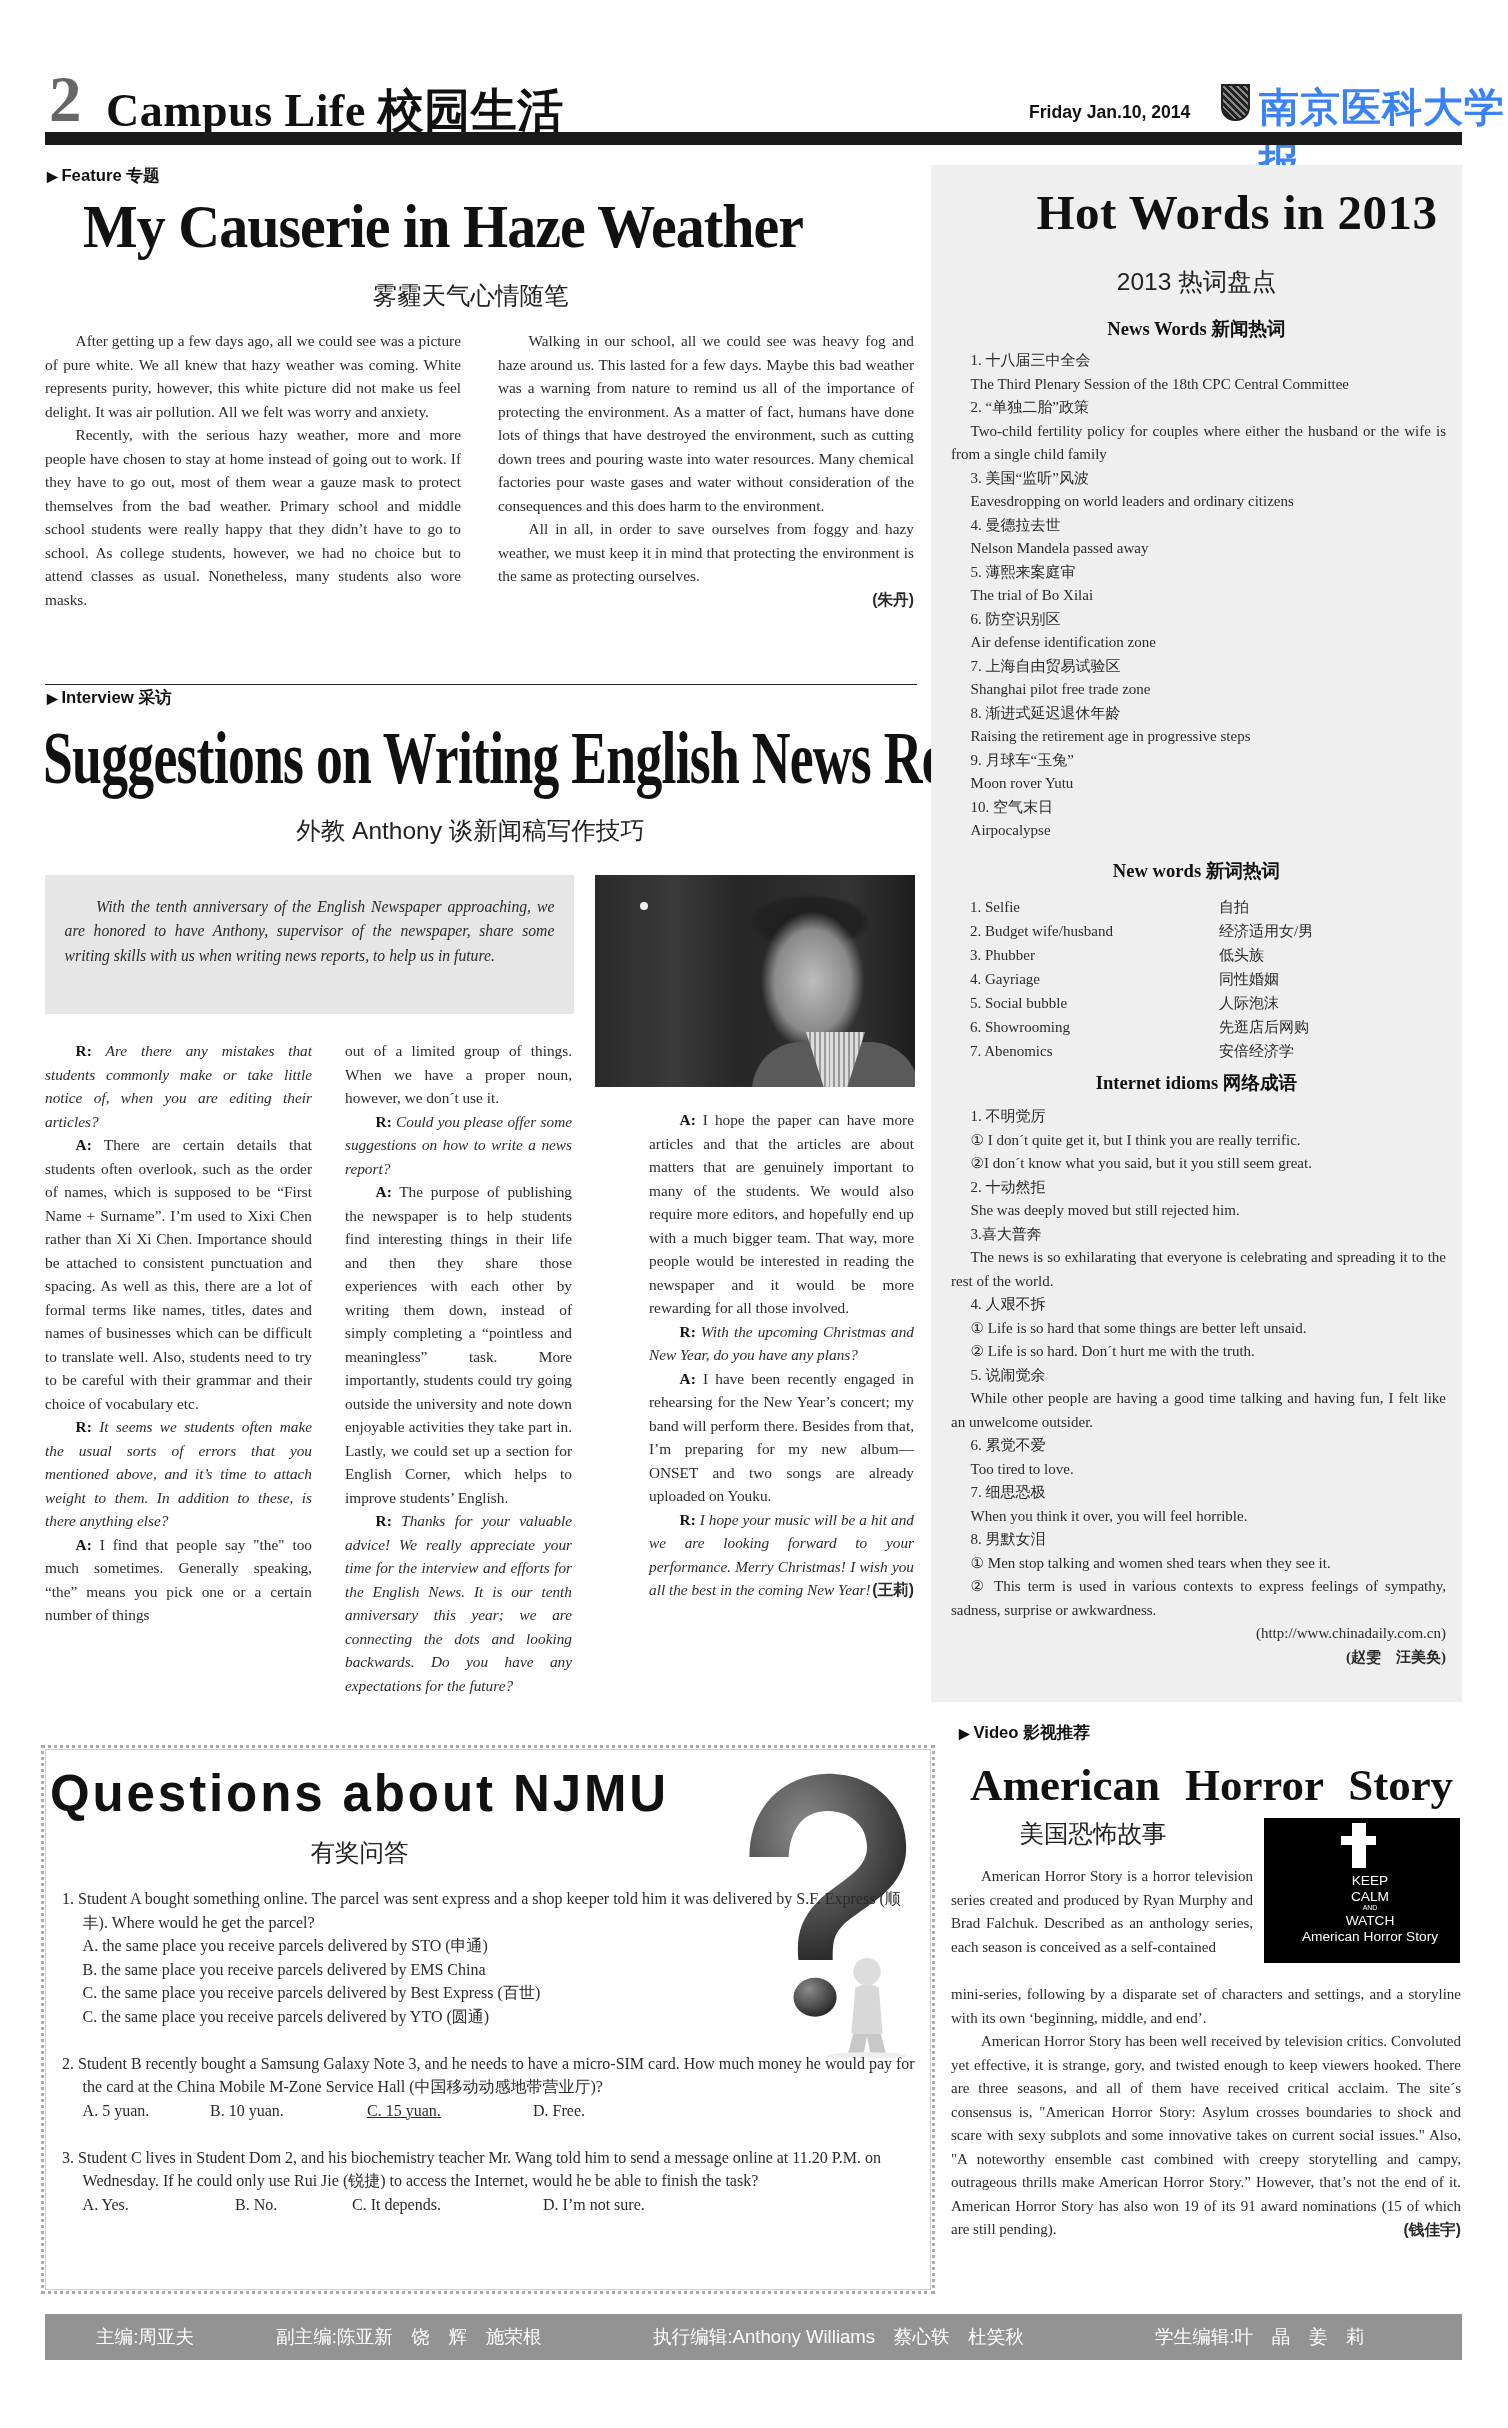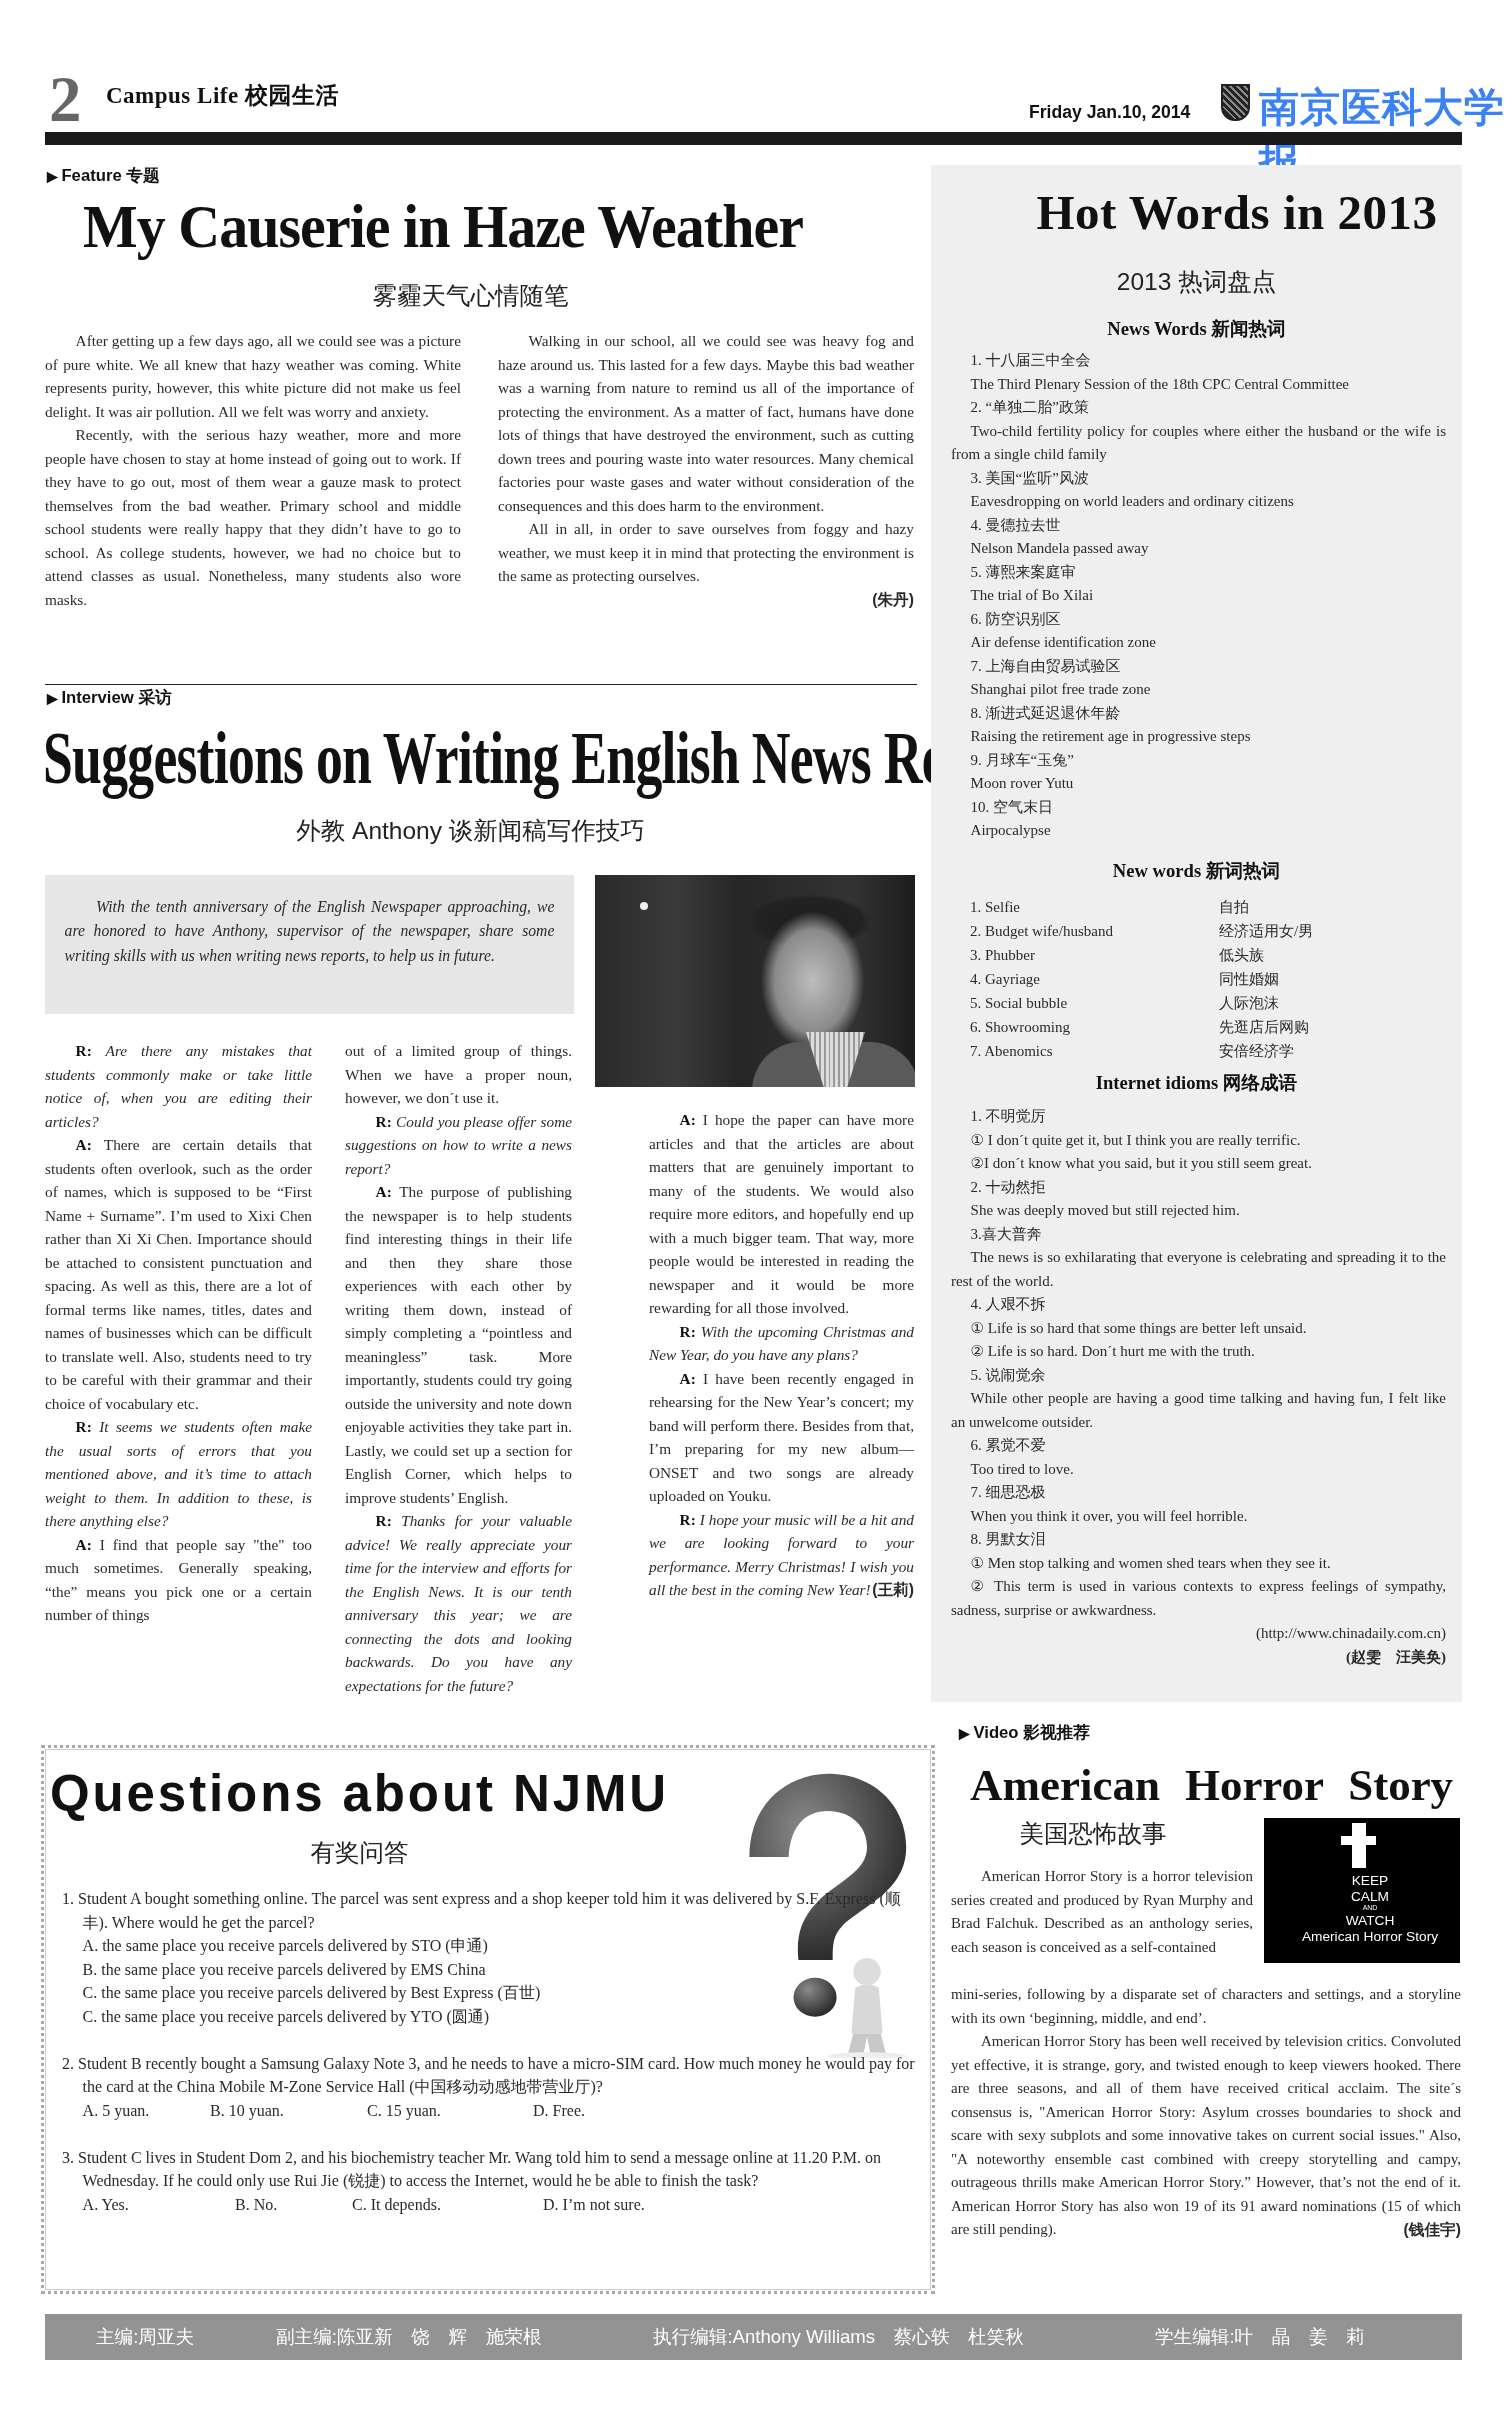--- a/index.html
+++ b/index.html
@@ -2,21 +2,21 @@
 <html><head>
 <meta charset="utf-8">
 <style>
 *{box-sizing:border-box;margin:0;padding:0}
 html,body{width:1508px;height:2429px;background:#fff;overflow:hidden}
 body{position:relative;font-family:"Liberation Serif","DejaVu Serif",serif;color:#222}
 .page{position:absolute;left:0;top:0;width:1508px;height:2429px}
 
 
 .pagenum{position:absolute;left:49px;top:67px;font-size:65px;font-weight:bold;color:#666;font-family:"Liberation Serif",serif;line-height:1}
-.section{position:absolute;left:106px;top:80px;font-size:23px;font-weight:bold;color:#111;font-family:"Liberation Serif",serif;letter-spacing:0.5px}
+.section{position:absolute;left:106px;top:80px;font-size:46px;font-weight:bold;color:#111;font-family:"Liberation Serif",serif;letter-spacing:0.5px}
 .date{position:absolute;left:1029px;top:102px;font-size:17.6px;font-weight:bold;color:#111;font-family:"Liberation Sans",sans-serif}
 .logo{position:absolute;left:1221px;top:84px;width:29px;height:37px;border:2px solid #222;border-radius:0 0 13.7px 13.7px;background:repeating-linear-gradient(45deg,#222 0 2.9px,#888 2.9px 4.9px)}
 .papername{position:absolute;left:1259px;top:80px;font-size:40px;font-weight:bold;color:#3b82f6;font-family:Liberation Sans, sans-serif;letter-spacing:1px}
 .topbar{position:absolute;left:45px;top:132px;width:1417px;height:12.7px;background:#1a1a1a}
 
 .kicker{position:absolute;font-size:16.7px;font-weight:bold;font-family:"Liberation Sans",sans-serif;color:#111}
 .kicker .tri{font-size:13.7px;margin-right:3.9px}
 
 
 .h1a{position:absolute;left:83px;top:192px;font-size:61px;font-weight:bold;color:#111;font-family:"Liberation Serif",serif;letter-spacing:-1px;transform:scaleX(0.95);transform-origin:left top;white-space:nowrap}
@@ -241,21 +241,21 @@
         <div class="opt">A. the same place you receive parcels delivered by STO (申通)</div>
         <div class="opt">B. the same place you receive parcels delivered by EMS China</div>
         <div class="opt">C. the same place you receive parcels delivered by Best Express (百世)</div>
         <div class="opt">C. the same place you receive parcels delivered by YTO (圆通)</div>
       </div>
       <div style="margin-top: 23.5px;">
         <div class="stem">2. Student B recently bought a Samsung Galaxy Note 3, and he needs to have a micro-SIM card. How much money he would pay for the card at the China Mobile M-Zone Service Hall (中国移动动感地带营业厅)?</div>
         <div class="opts" style="position: relative; height: 23.5px;">
           <span style="position: absolute; left: 20.6px;">A. 5 yuan.</span>
           <span style="position: absolute; left: 148px;">B. 10 yuan.</span>
-          <span style="position: absolute; left: 305px;">C. 15 yuan.</span>
+          <span style="position: absolute; left: 305px; text-decoration: underline;">C. 15 yuan.</span>
           <span style="position: absolute; left: 471px;">D. Free.</span>
         </div>
       </div>
       <div style="margin-top: 23.5px;">
         <div class="stem">3. Student C lives in Student Dom 2, and his biochemistry teacher Mr. Wang told him to send a message online at 11.20 P.M. on Wednesday. If he could only use Rui Jie (锐捷) to access the Internet, would he be able to finish the task?</div>
         <div class="opts" style="position: relative; height: 23.5px;">
           <span style="position: absolute; left: 20.6px;">A. Yes.</span>
           <span style="position: absolute; left: 173px;">B. No.</span>
           <span style="position: absolute; left: 290px;">C. It depends.</span>
           <span style="position: absolute; left: 481px;">D. I’m not sure.</span>

